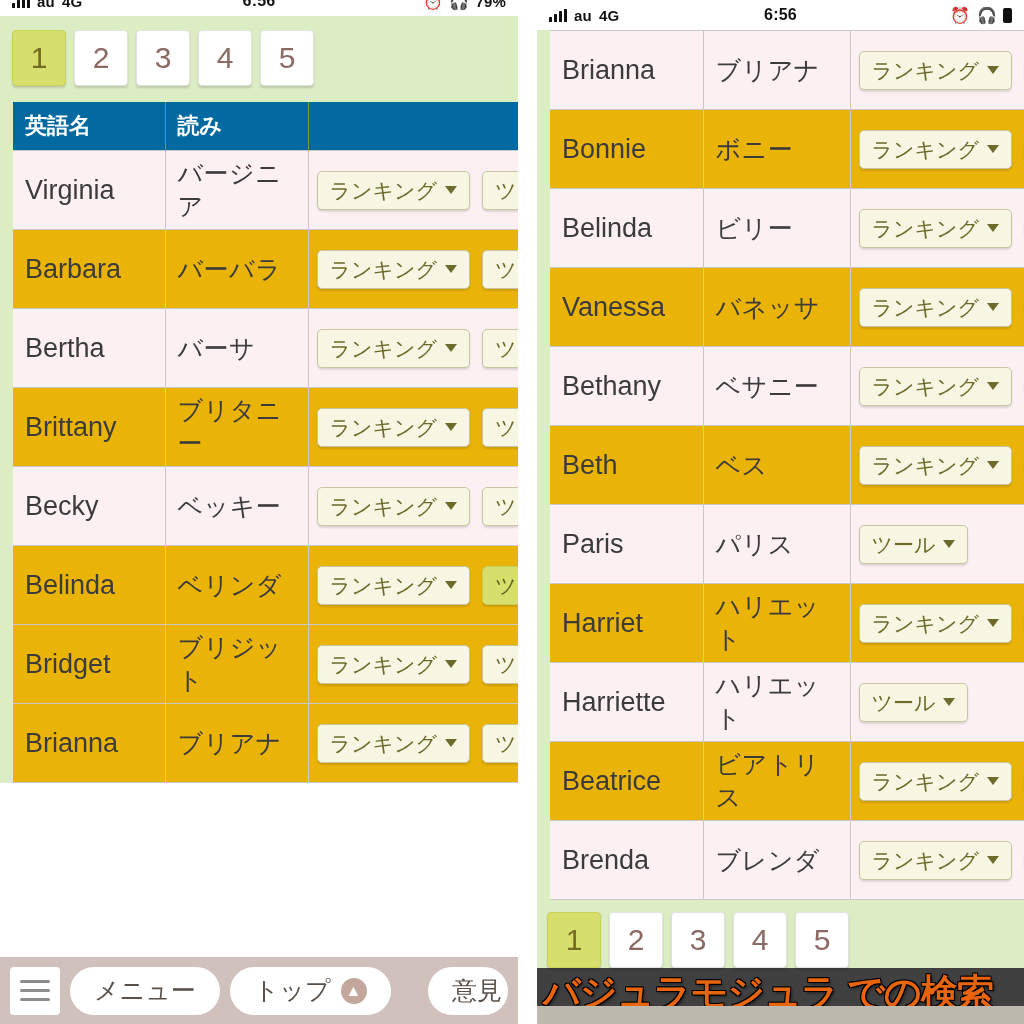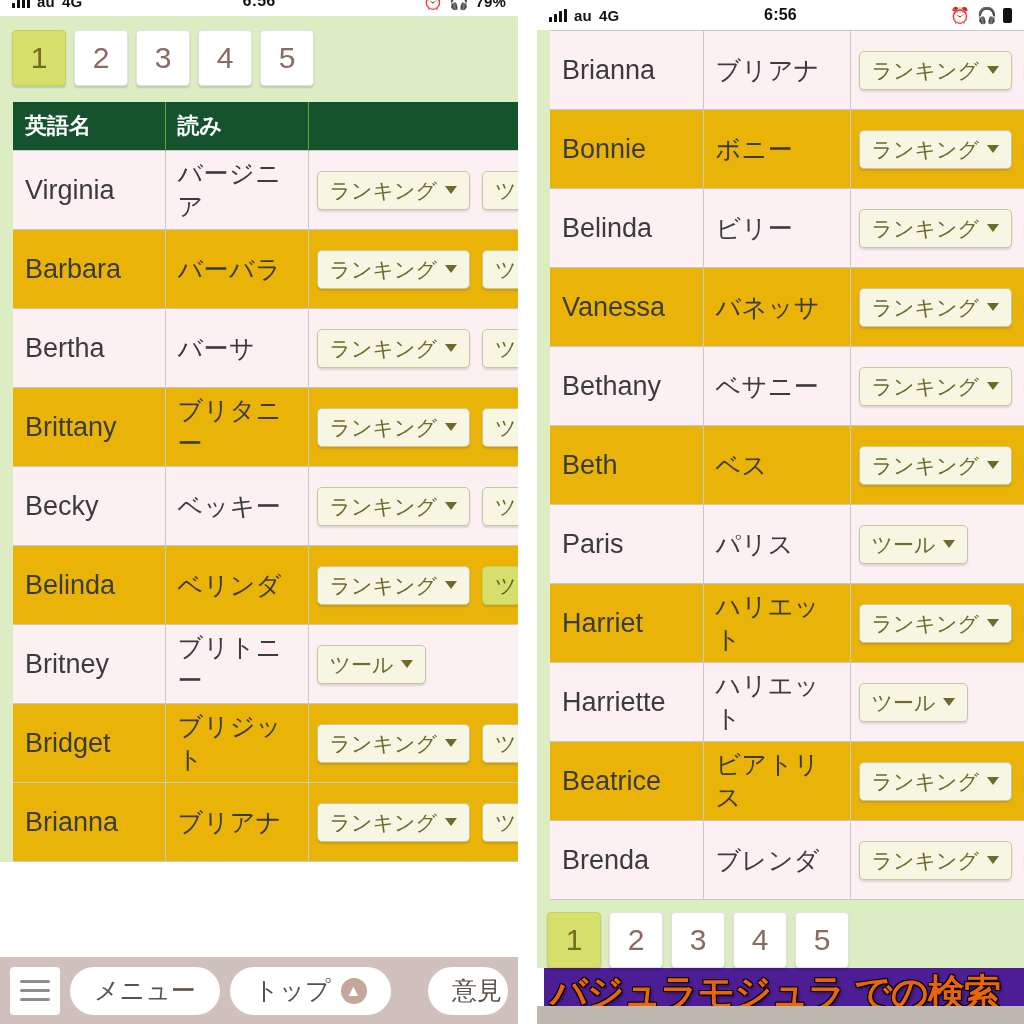--- a/index.html
+++ b/index.html
@@ -59,21 +59,21 @@
     color: #8a6a62;
     font-size: 30px;
     display:flex; align-items:center; justify-content:center;
     box-shadow: 0 2px 2px rgba(0,0,0,.14);
   }
   .pg.active { background: #d6df6b; border-color:#c9d257; color:#756c24; }
 
   
   table.names { border-collapse: collapse; table-layout: fixed; }
   table.names th {
-    background: #14532d;
+    background: #0369a1;
     color: #ffffff;
     font-size: 22px;
     font-weight: bold;
     text-align: left;
     padding: 9px 12px;
     border-right: 1px solid #6aa038;
     height: 46px;
   }
   table.names td {
     border: 1px solid #c9c9c9;
@@ -147,30 +147,29 @@
   .upcircle {
     width:26px; height:26px; border-radius:50%;
     background:#c4a79c; color:#fff; font-size:16px;
     display:flex; align-items:center; justify-content:center; line-height:1;
   }
   .pill.clipped { padding-right: 6px; }
 
   
   .footer-pager { background:#dcecc3; padding: 12px 10px 0 10px; }
   .footer-search {
-    background:#4c1d95;
+    background:#404040;
     padding: 0 6px 4px 6px;
     font-size: 37px;
     font-weight: bold;
     color: #e8650d;
     text-shadow: -1px -1px 0 #000, 1px -1px 0 #000, -1px 1px 0 #000, 1px 1px 0 #000,
                   2px 2px 3px rgba(0,0,0,.5);
     white-space: nowrap;
     letter-spacing: -1px;
-    margin-left: 7px;
   }
   .footer-grey { position:absolute; left:0; bottom:0; width:487px; height:18px; background:#bdb9ae; }
 </style>
 </head>
 <body>
 
 <div id="screen">
 
   <div class="panel" id="panel-left">
 
@@ -302,32 +301,20 @@
                   <span class="btn">
                     <span>ランキング</span>
                     <span class="caret"></span>
                   </span>
                   <span class="btn hl">
                     <span>ツール</span>
                   </span>
                 </div>
               </td>
             </tr>
-            <tr class="odd">
-              <td>Britney</td>
-              <td class="kana">ブリトニー</td>
-              <td class="acts">
-                <div class="act-wrap">
-                  <span class="btn">
-                    <span>ツール</span>
-                    <span class="caret"></span>
-                  </span>
-                </div>
-              </td>
-            </tr>
             <tr class="even">
               <td>Bridget</td>
               <td class="kana">ブリジット</td>
               <td class="acts">
                 <div class="act-wrap">
                   <span class="btn">
                     <span>ランキング</span>
                     <span class="caret"></span>
                   </span>
                   <span class="btn">

